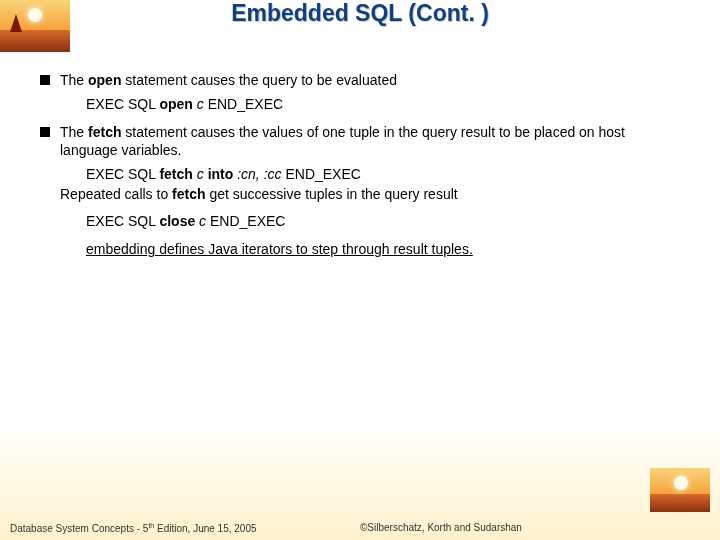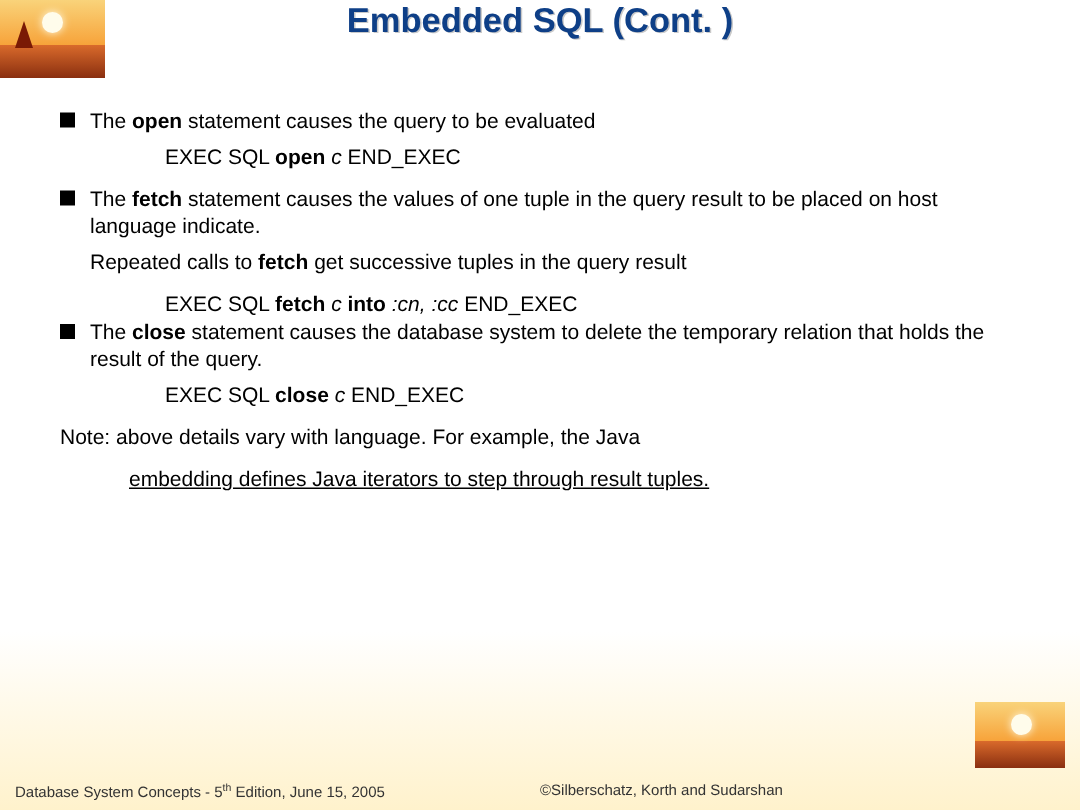--- a/index.html
+++ b/index.html
@@ -46,21 +46,21 @@
   .bullet::before {
     content: "";
     position: absolute;
     left: 0;
     top: 3px;
     width: 10px;
     height: 10px;
     background: #000;
   }
   .sub {
-    margin-left: 70px;
+    margin-left: 46px;
     margin-bottom: 10px;
   }
   .note {
     margin-top: 8px;
     margin-bottom: 10px;
     padding-left: 0;
   }
   .note-cont { margin-left: 46px; text-decoration: underline; }
   .b { font-weight: bold; }
   .i { font-style: italic; }
@@ -96,38 +96,34 @@
 <div class="content">
 
   <div class="bullet">
     <span>The </span><span class="b">open</span><span> statement causes the query to be evaluated</span>
   </div>
   <div class="sub">
     <span>EXEC SQL </span><span class="b">open </span><span class="i">c</span><span> END_EXEC</span>
   </div>
 
   <div class="bullet">
-    <span>The </span><span class="b">fetch</span><span> statement causes the values of one tuple in the query result to be placed on host language indicate.</span>
+    <span>The </span><span class="b">fetch</span><span> statement causes the values of one tuple in the query result to be placed on host language variables.</span>
+  </div>
+  <div class="sub" style="margin-bottom:2px">
+    <span>EXEC SQL </span><span class="b">fetch </span><span class="i">c</span><span> </span><span class="b">into </span><span class="i">:cn, :cc</span><span> END_EXEC</span>
   </div>
   <div class="sub" style="margin-left:20px">
     <span>Repeated calls to </span><span class="b">fetch</span><span> get successive tuples in the query result</span>
   </div>
-  <div class="sub" style="margin-bottom:2px">
-    <span>EXEC SQL </span><span class="b">fetch </span><span class="i">c</span><span> </span><span class="b">into </span><span class="i">:cn, :cc</span><span> END_EXEC</span>
-  </div>
 
 
-  <div class="bullet">
-    <span>The </span><span class="b">close</span><span> statement causes the database system to delete the temporary relation that holds the result of the query.</span>
-  </div>
   <div class="sub">
     <span>EXEC SQL </span><span class="b">close </span><span class="i">c</span><span> END_EXEC</span>
   </div>
 
-  <div class="note">Note: above details vary with language.  For example, the Java</div>
   <div class="note-cont">embedding defines Java iterators to step through result tuples.</div>
 </div>
 
 <div class="corner-img corner-br">
   <div class="sky">
       <div class="sun" style="left:24px"></div>
     </div>
     <div class="sea"></div>
 </div>
 

